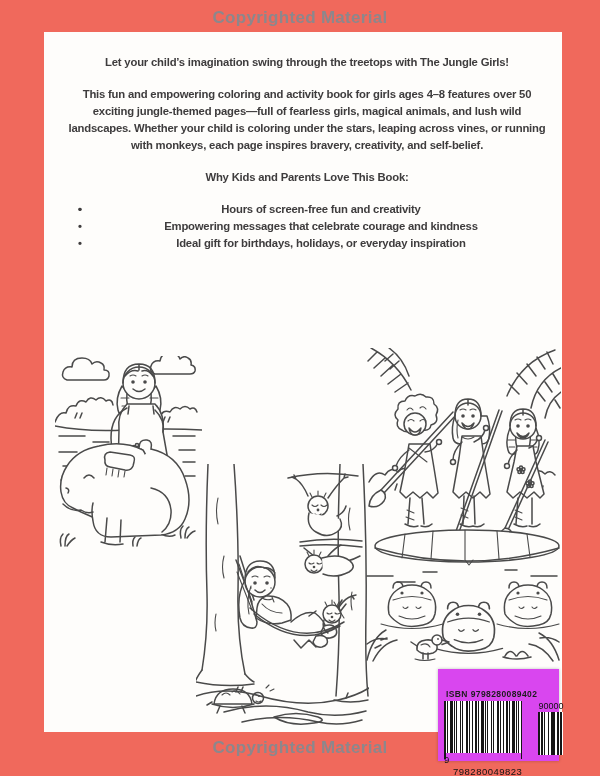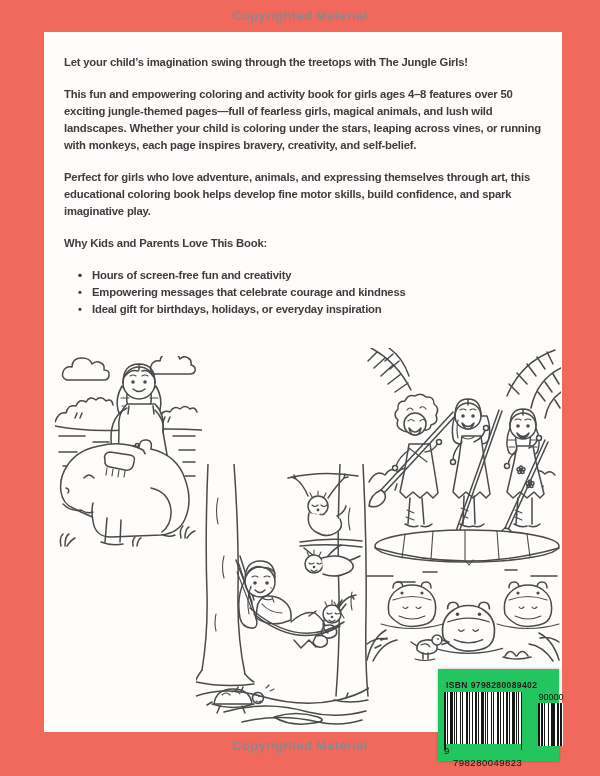--- a/index.html
+++ b/index.html
@@ -1,40 +1,40 @@
 <!DOCTYPE html>
 <html><head>
 <meta charset="utf-8">
 <style>
   html,body{margin:0;padding:0;background:#f0695c;}
   .page{position:relative;width:600px;height:776px;background:#f0695c;overflow:hidden;
         font-family:"Liberation Sans",sans-serif;}
   .copy{position:absolute;left:0;width:100%;text-align:center;color:#8c878c;
-        font-size:13px;font-weight:700;letter-spacing:.3px;}
+        font-size:17px;font-weight:700;letter-spacing:.3px;}
   .copy-top{top:8px;}
   .copy-bottom{top:738px;}
-  .panel{position:absolute;left:44px;top:32px;width:518px;height:700px;background:#fefdfb;}
+  .panel{position:absolute;left:44px;top:32px;width:518px;height:700px;background:#fefdfb;text-align:center;}
   .text-block{position:absolute;left:20px;top:22px;width:486px;color:#3e3c3d;
         font-size:11.3px;line-height:17px;font-weight:700;letter-spacing:-.2px;}
   .text-block p{margin:0 0 15px 0;}
   .text-block p.tight{margin-bottom:15px;}
   ul.benefits{margin:0;padding:0;list-style:none;}
   ul.benefits li{position:relative;padding-left:28px;line-height:17px;}
   ul.benefits .blt{position:absolute;left:14px;top:0;}
   .art{position:absolute;}
   .art *{stroke:#4a4a4a;stroke-width:1.5;fill:none;stroke-linecap:round;stroke-linejoin:round;}
   .art .f{fill:#fefdfb;}
   .art .fd{fill:#4a4a4a;stroke:none;}
   .art .thin{stroke-width:1.1;}
   .artA{left:11px;top:324px;width:147px;height:192px;}
   .artB{left:152px;top:432px;width:173px;height:262px;}
   .artC{left:321px;top:316px;width:196px;height:314px;}
   
-  .bc-box{position:absolute;left:438px;top:669px;width:121px;height:92px;background:#22c55e;
-          box-shadow:0 0 3px rgba(0,0,0,.25);padding:11px 6px 4px 6px;box-sizing:border-box;z-index:5;}
+  .bc-box{position:absolute;left:438px;top:669px;width:121px;height:92px;background:#d946ef;
+          box-shadow:0 0 3px rgba(0,0,0,.25);padding:20px 6px 4px 6px;box-sizing:border-box;z-index:5;}
   .bc-isbn{font-size:8.5px;font-weight:700;color:#1c1c1c;letter-spacing:.4px;padding-left:2px;}
   .bc-row{display:flex;margin-top:2px;}
   .bc-main{width:80px;}
   .bc-bars{background-image:repeating-linear-gradient(90deg,
       #161616 0 1.5px,#fff 1.5px 2.5px,#161616 2.5px 3.5px,#fff 3.5px 6px,
       #161616 6px 8.5px,#fff 8.5px 9.5px,#161616 9.5px 10.5px,#fff 10.5px 12px,
       #161616 12px 13px,#fff 13px 15.5px);}
   .bc-bars.main{position:relative;height:52px;}
   .bc-bars.main::before,.bc-bars.main::after{content:"";position:absolute;top:0;bottom:-6px;width:1.5px;background:#161616;}
   .bc-bars.main::before{left:0;}
@@ -54,21 +54,20 @@
 
 <div class="page">
 
   <div class="copy copy-top">Copyrighted Material</div>
 
   <div class="panel">
 
     <div class="text-block">
       <p>Let your child’s imagination swing through the treetops with The Jungle Girls!</p>
       <p>This fun and empowering coloring and activity book for girls ages 4–8 features over 50 exciting jungle-themed pages—full of fearless girls, magical animals, and lush wild landscapes. Whether your child is coloring under the stars, leaping across vines, or running with monkeys, each page inspires bravery, creativity, and self-belief.</p>
-      <p>Perfect for girls who love adventure, animals, and expressing themselves through art, this educational coloring book helps develop fine motor skills, build confidence, and spark imaginative play.</p>
       <p class="tight">Why Kids and Parents Love This Book:</p>
       <ul class="benefits">
         <li><span class="blt">•</span></li>
         <li><span class="blt">•</span><span>Hours of screen-free fun and creativity</span></li>
         <li><span class="blt">•</span><span>Empowering messages that celebrate courage and kindness</span></li>
         <li><span class="blt">•</span><span>Ideal gift for birthdays, holidays, or everyday inspiration</span></li>
       </ul>
     </div>
 
     <svg class="art artA" viewBox="0 0 147 192" role="img" aria-label="Coloring page preview: girl with braids brushing a smiling capybara by a river">

